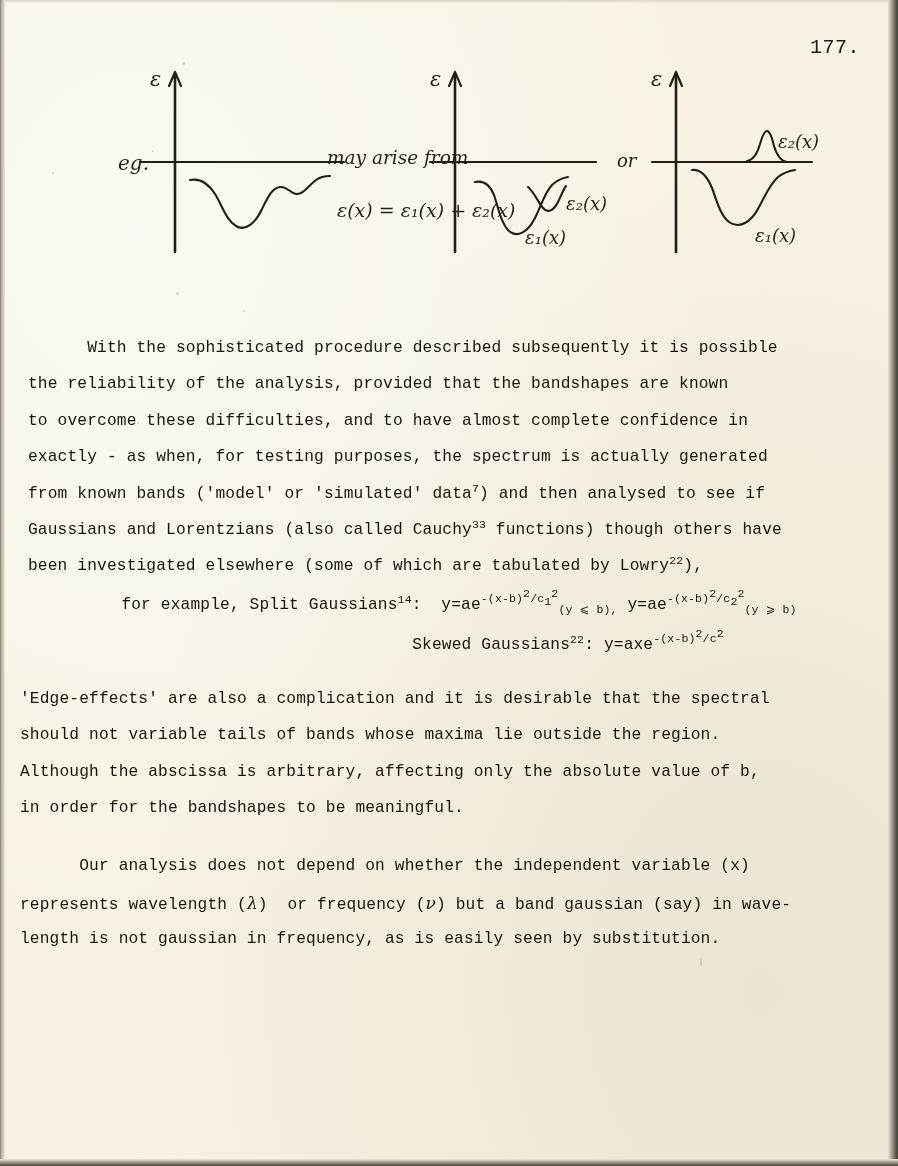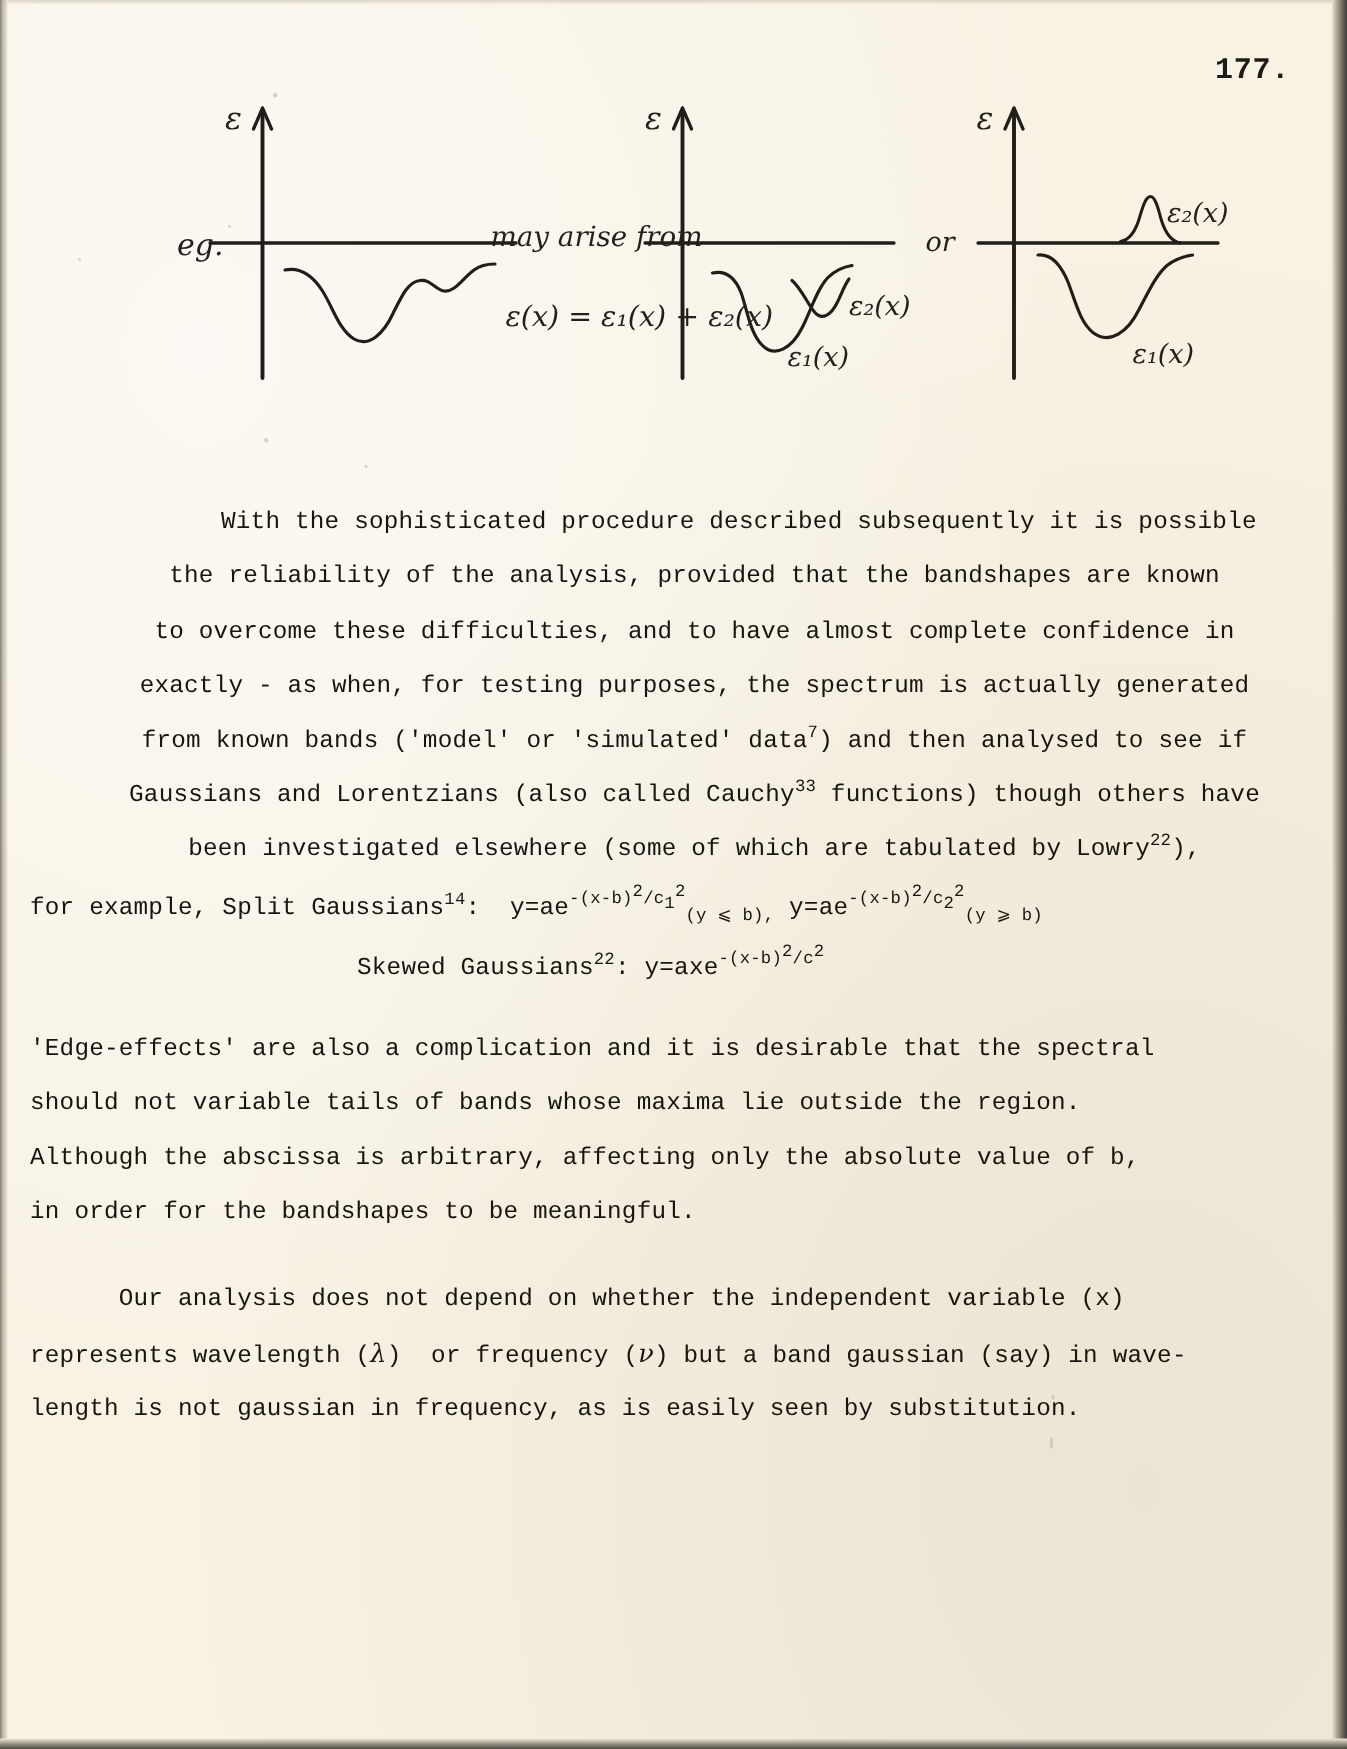--- a/index.html
+++ b/index.html
@@ -56,21 +56,20 @@
 
   
   .page-number {
     position: absolute;
     right: 38px;
     top: 36px;
     font-family: "Liberation Mono", "DejaVu Sans Mono", monospace;
     font-size: 20px;
     letter-spacing: .5px;
     color: #1d1b17;
-    font-weight: bold;
   }
 
   
   .figure-band {
     position: absolute;
     left: 0;
     top: 52px;
     width: 898px;
     height: 230px;
   }
@@ -208,35 +207,35 @@
       <text class="hand" x="566" y="158" font-size="18">ε₂(x)</text>
       <text class="hand" x="525" y="192" font-size="18">ε₁(x)</text>
 
       <text class="hand" x="778" y="96" font-size="18">ε₂(x)</text>
       <text class="hand" x="755" y="190" font-size="18">ε₁(x)</text>
     </svg>
   </div>
 
   <div class="body-text">
 
-    <div style="padding-left:28px;text-align:center;">
+    <div style="padding-left:28px;">
       <div class="tline">      With the sophisticated procedure described subsequently it is possible</div>
       <div class="tline">the reliability of the analysis, provided that the bandshapes are known</div>
       <div class="tline">to overcome these difficulties, and to have almost complete confidence in</div>
       <div class="tline">exactly - as when, for testing purposes, the spectrum is actually generated</div>
 
       <div class="tline"><span>from known bands ('model' or 'simulated' data</span><sup>7</sup><span>) and then analysed to see if</span></div>
 
 
       <div class="tline"><span>Gaussians and Lorentzians (also called Cauchy</span><sup>33</sup><span> functions) though others have</span></div>
 
       <div class="tline"><span>been investigated elsewhere (some of which are tabulated by Lowry</span><sup>22</sup><span>),</span></div>
     </div>
 
-    <div style="padding-left:20px;">
+    <div style="padding-left:20px;text-align:center;">
       <div class="eqline"><span>for example, Split Gaussians</span><sup>14</sup><span>:</span>  <span>y=ae</span><span class="frac-sup"><span>-(x-b)</span><sup>2</sup><span>/c</span><sub>1</sub><sup>2</sup></span><sub>(y ⩽ b),</sub> <span>y=ae</span><span class="frac-sup"><span>-(x-b)</span><sup>2</sup><span>/c</span><sub>2</sub><sup>2</sup></span><sub>(y ⩾ b)</sub></div>
 
       <div class="eqline" style="padding-left:218px;"><span>Skewed Gaussians</span><sup>22</sup><span>:</span> <span>y=axe</span><span class="frac-sup"><span>-(x-b)</span><sup>2</sup><span>/c</span><sup>2</sup></span></div>
     </div>
 
     <div class="gap-sm"></div>
 
     <div style="padding-left:20px;">
       <div class="tline">'Edge-effects' are also a complication and it is desirable that the spectral</div>
       <div class="tline">should not variable tails of bands whose maxima lie outside the region.</div>

